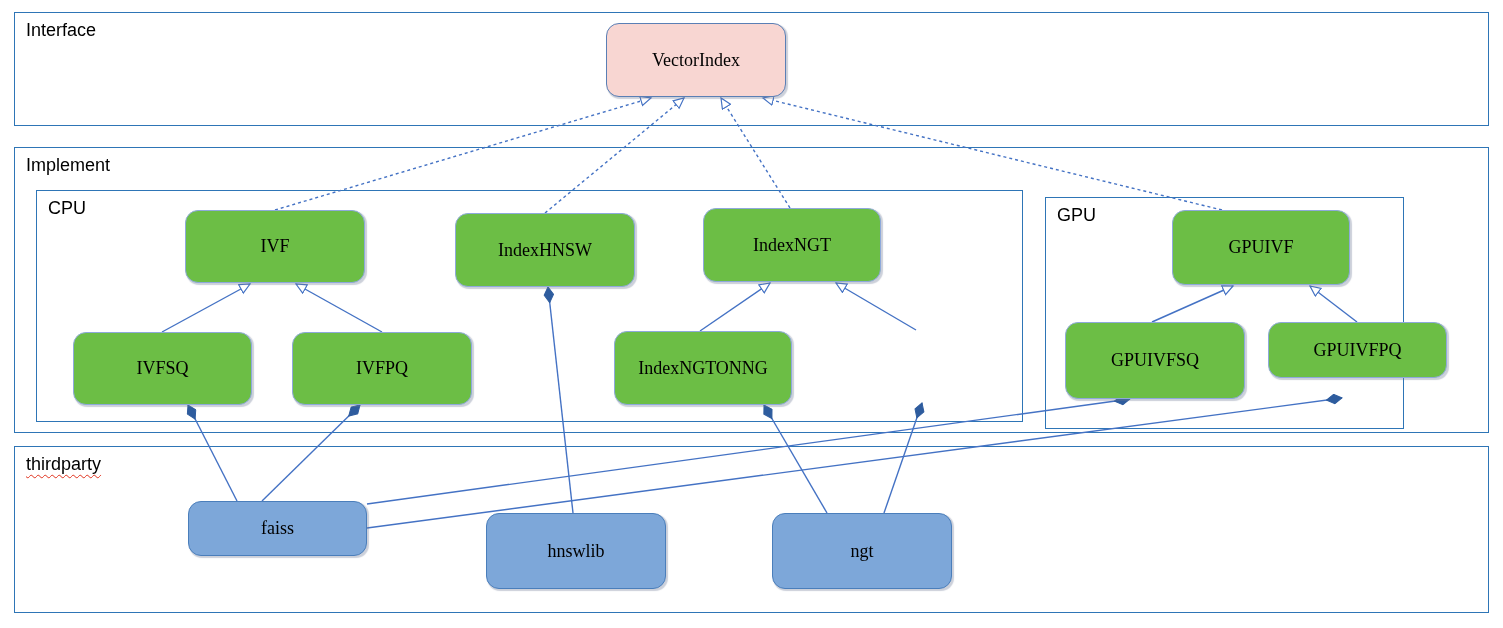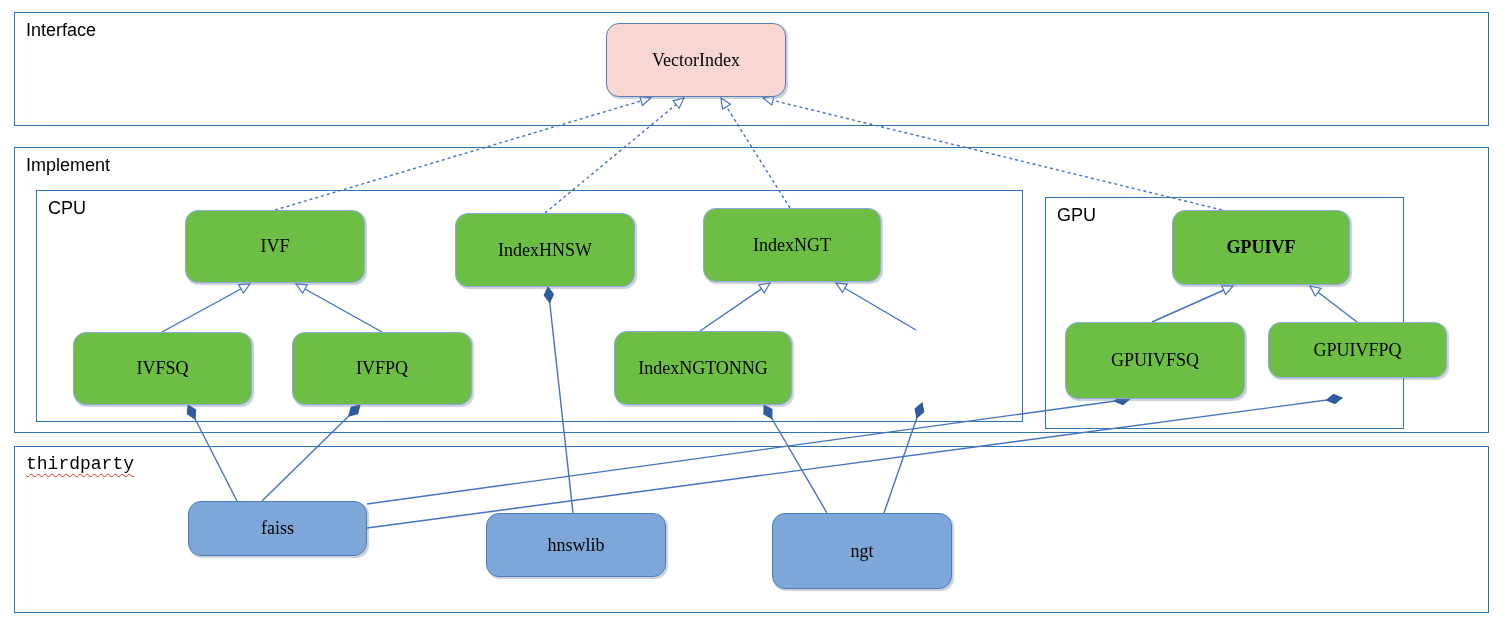--- a/index.html
+++ b/index.html
@@ -26,21 +26,20 @@
     font-family:"Liberation Sans", sans-serif;
     font-size:18px; color:#000;
     white-space:nowrap;
   }
   .wavy {
     text-decoration-line: underline;
     text-decoration-style: wavy;
     text-decoration-color:#e0321e;
     text-decoration-thickness:1px;
     text-underline-offset:4px;
-    font-family:Liberation Mono, monospace;
   }
 
   .node {
     position:absolute;
     box-sizing:border-box;
     border-radius:13px;
     display:flex; align-items:center; justify-content:center;
     font-family:"Liberation Serif", serif;
     font-size:18px; color:#000;
     box-shadow:1.5px 1.5px 1px rgba(110,120,150,0.35);
@@ -110,41 +109,41 @@
       </div>
       <div class="node green" style="left: 185px; top: 210px; width: 180px; height: 73px;">
         <span>IVF</span>
       </div>
       <div class="node green" style="left: 455px; top: 213px; width: 180px; height: 74px;">
         <span>IndexHNSW</span>
       </div>
       <div class="node green" style="left: 703px; top: 208px; width: 178px; height: 74px;">
         <span>IndexNGT</span>
       </div>
-      <div class="node green" style="left: 1172px; top: 210px; width: 178px; height: 75px; font-weight: bold;">
+      <div class="node green" style="left: 1172px; top: 210px; width: 178px; height: 75px;">
         <span>GPUIVF</span>
       </div>
       <div class="node green" style="left: 73px; top: 332px; width: 179px; height: 73px;">
         <span>IVFSQ</span>
       </div>
       <div class="node green" style="left: 292px; top: 332px; width: 180px; height: 73px;">
         <span>IVFPQ</span>
       </div>
       <div class="node green" style="left: 614px; top: 331px; width: 178px; height: 74px; text-align: right;">
         <span>IndexNGTONNG</span>
       </div>
       <div class="node green" style="left: 1065px; top: 322px; width: 180px; height: 77px;">
         <span>GPUIVFSQ</span>
       </div>
       <div class="node green" style="left: 1268px; top: 322px; width: 179px; height: 56px;">
         <span>GPUIVFPQ</span>
       </div>
       <div class="node blue" style="left: 188px; top: 501px; width: 179px; height: 55px;">
         <span>faiss</span>
       </div>
-      <div class="node blue" style="left: 486px; top: 513px; width: 180px; height: 64px;">
+      <div class="node blue" style="left: 486px; top: 513px; width: 180px; height: 76px;">
         <span>hnswlib</span>
       </div>
       <div class="node blue" style="left: 772px; top: 513px; width: 180px; height: 76px;">
         <span>ngt</span>
       </div>
     </div>
 </div>
 
 </body></html>

